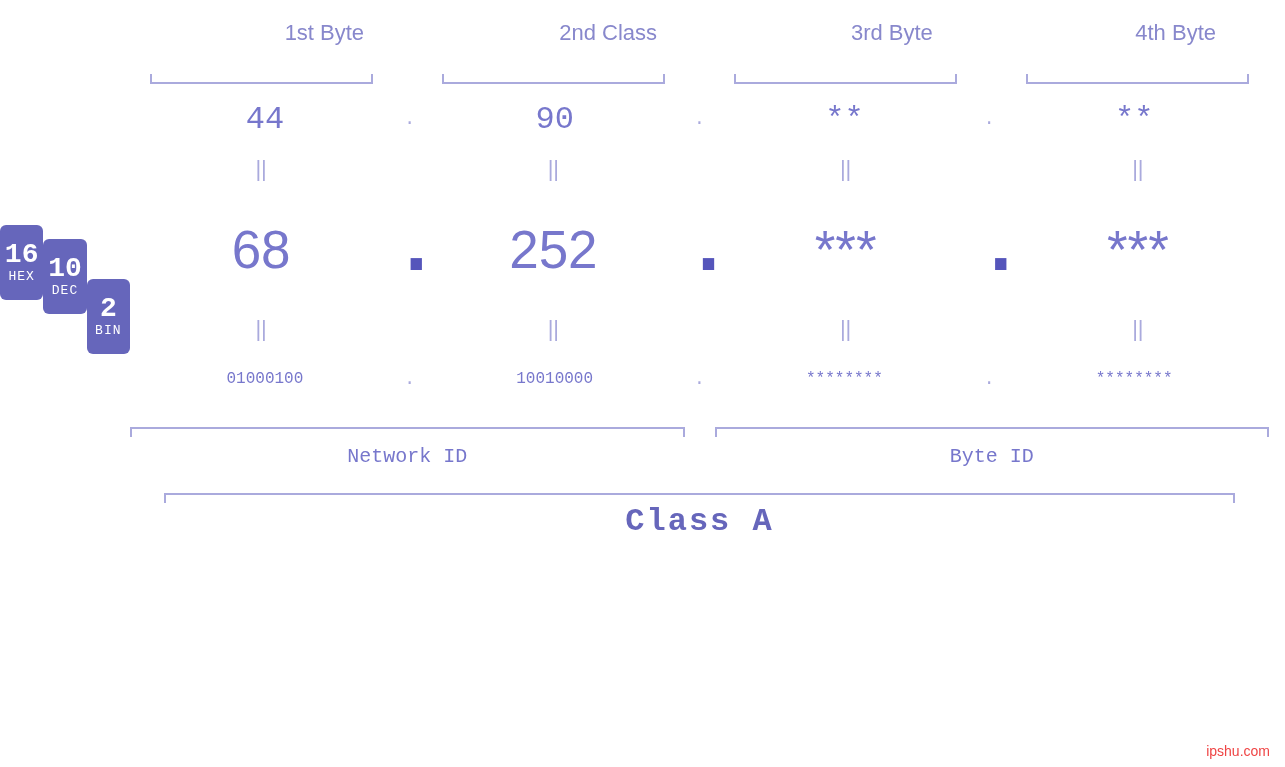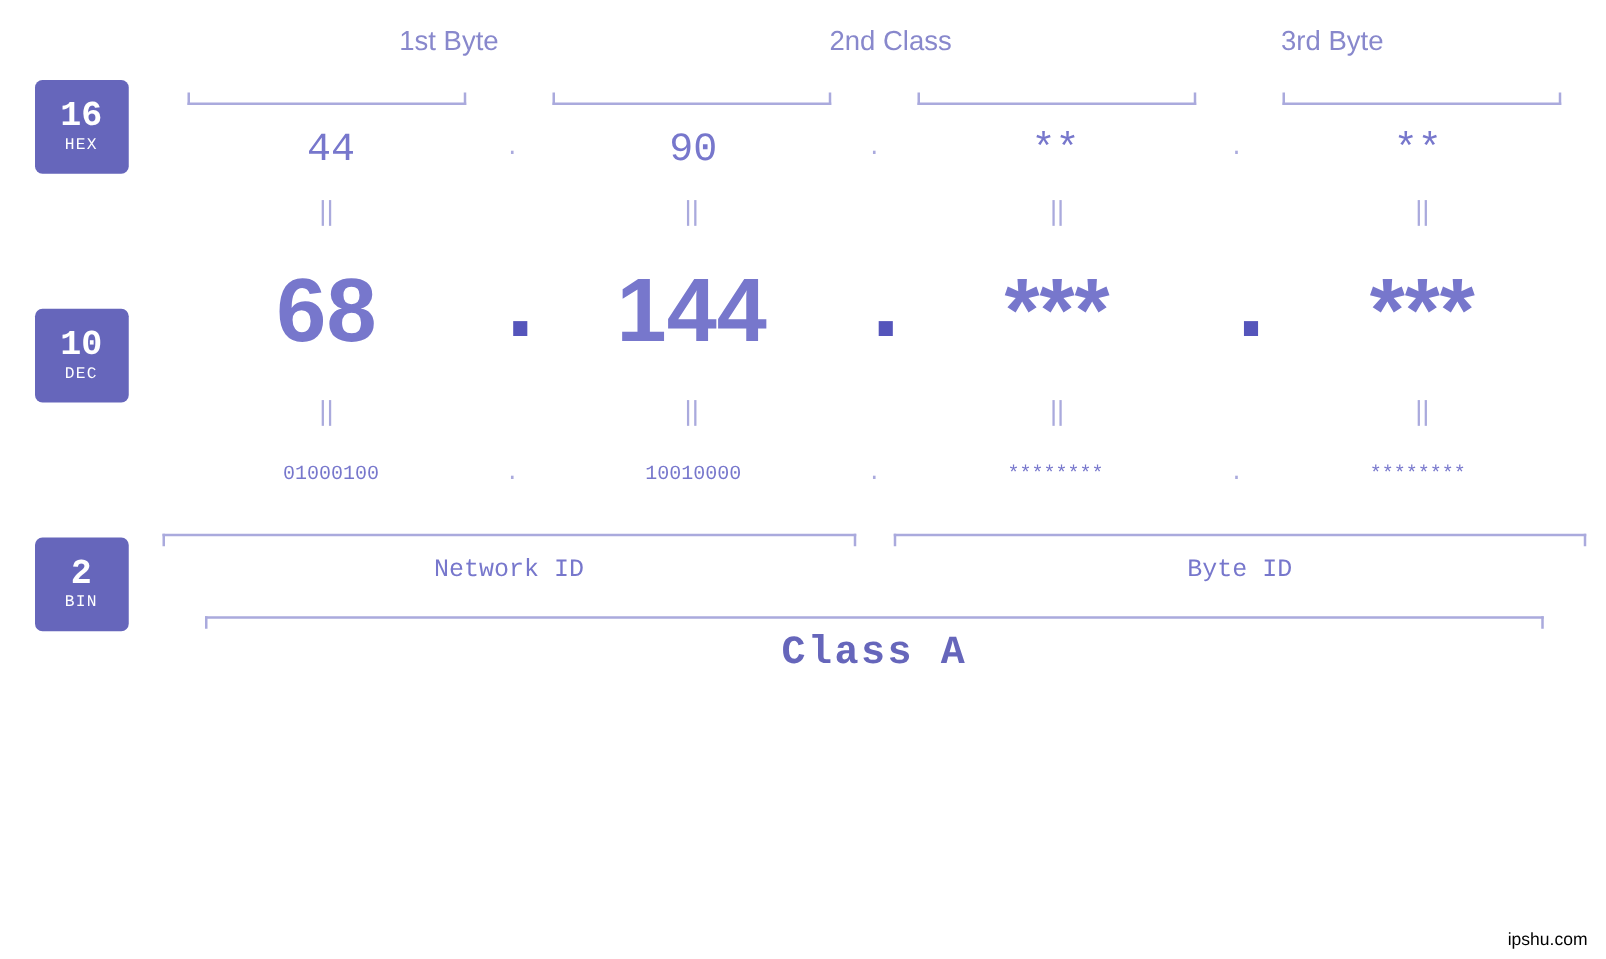--- a/index.html
+++ b/index.html
@@ -47,21 +47,21 @@
     .content-area {
       display: flex;
       width: 1285px;
       position: relative;
     }
 
     
     .badges-column {
       width: 130px;
       display: flex;
-      flex-direction: column;
+      flex-direction: row;
       align-items: center;
       padding-top: 10px;
       gap: 0px;
     }
 
     .badge {
       width: 75px;
       height: 75px;
       background: #6666bb;
       border-radius: 6px;
@@ -131,22 +131,22 @@
       color: #7777cc;
       text-align: center;
     }
 
     .ip-value.hex {
       font-size: 32px;
       font-family: 'Courier New', Courier, monospace;
     }
 
     .ip-value.dec {
-      font-size: 72px;
-      font-weight: bold;
+      font-size: 53px;
+      font-weight: normal;
       font-family: Arial, sans-serif;
     }
 
     .ip-value.bin {
       font-size: 16px;
       font-family: 'Courier New', Courier, monospace;
     }
 
     .equals-row {
       display: flex;
@@ -198,21 +198,21 @@
       font-weight: bold;
       letter-spacing: 2px;
     }
 
     
     .watermark {
       position: absolute;
       bottom: 8px;
       right: 15px;
       font-size: 14px;
-      color: #000000;
+      color: #ef4444;
       font-family: Arial, sans-serif;
     }
 
     .sep {
       width: 20px;
       text-align: center;
       color: #aaaadd;
       font-size: 18px;
     }
 
@@ -228,20 +228,21 @@
 <div class="main-container">
 
   <div class="byte-headers">
     <div style="width:40px;"></div>
     <div class="byte-header">1st Byte</div>
     <div style="width:30px;"></div>
     <div class="byte-header">2nd Class</div>
     <div style="width:30px;"></div>
     <div class="byte-header">3rd Byte</div>
     <div style="width:30px;"></div>
+    <div class="byte-header">4th Byte</div>
   </div>
 
   <div class="content-area">
 
     <div class="badges-column">
       <div class="badge">
         <span class="badge-num">16</span>
         <span class="badge-label">HEX</span>
       </div>
       <div class="badge" style="margin-top: 28px;">
@@ -309,21 +310,21 @@
             <span class="equals-sign">||</span>
           </div>
       </div>
 
       <div class="dec-row" style="height:120px; align-items:center;">
         <div class="ip-cell">
           <span class="ip-value dec">68</span>
         </div>
         <div style="width:30px; text-align:center; color:#5555bb; font-size:80px; font-weight:bold; line-height:1;">.</div>
         <div class="ip-cell">
-          <span class="ip-value dec">144</span>
+          <span class="ip-value dec">252</span>
         </div>
         <div style="width:30px; text-align:center; color:#5555bb; font-size:80px; font-weight:bold; line-height:1;">.</div>
         <div class="ip-cell">
           <span class="ip-value dec">***</span>
         </div>
         <div style="width:30px; text-align:center; color:#5555bb; font-size:80px; font-weight:bold; line-height:1;">.</div>
         <div class="ip-cell">
           <span class="ip-value dec">***</span>
         </div>
       </div>

